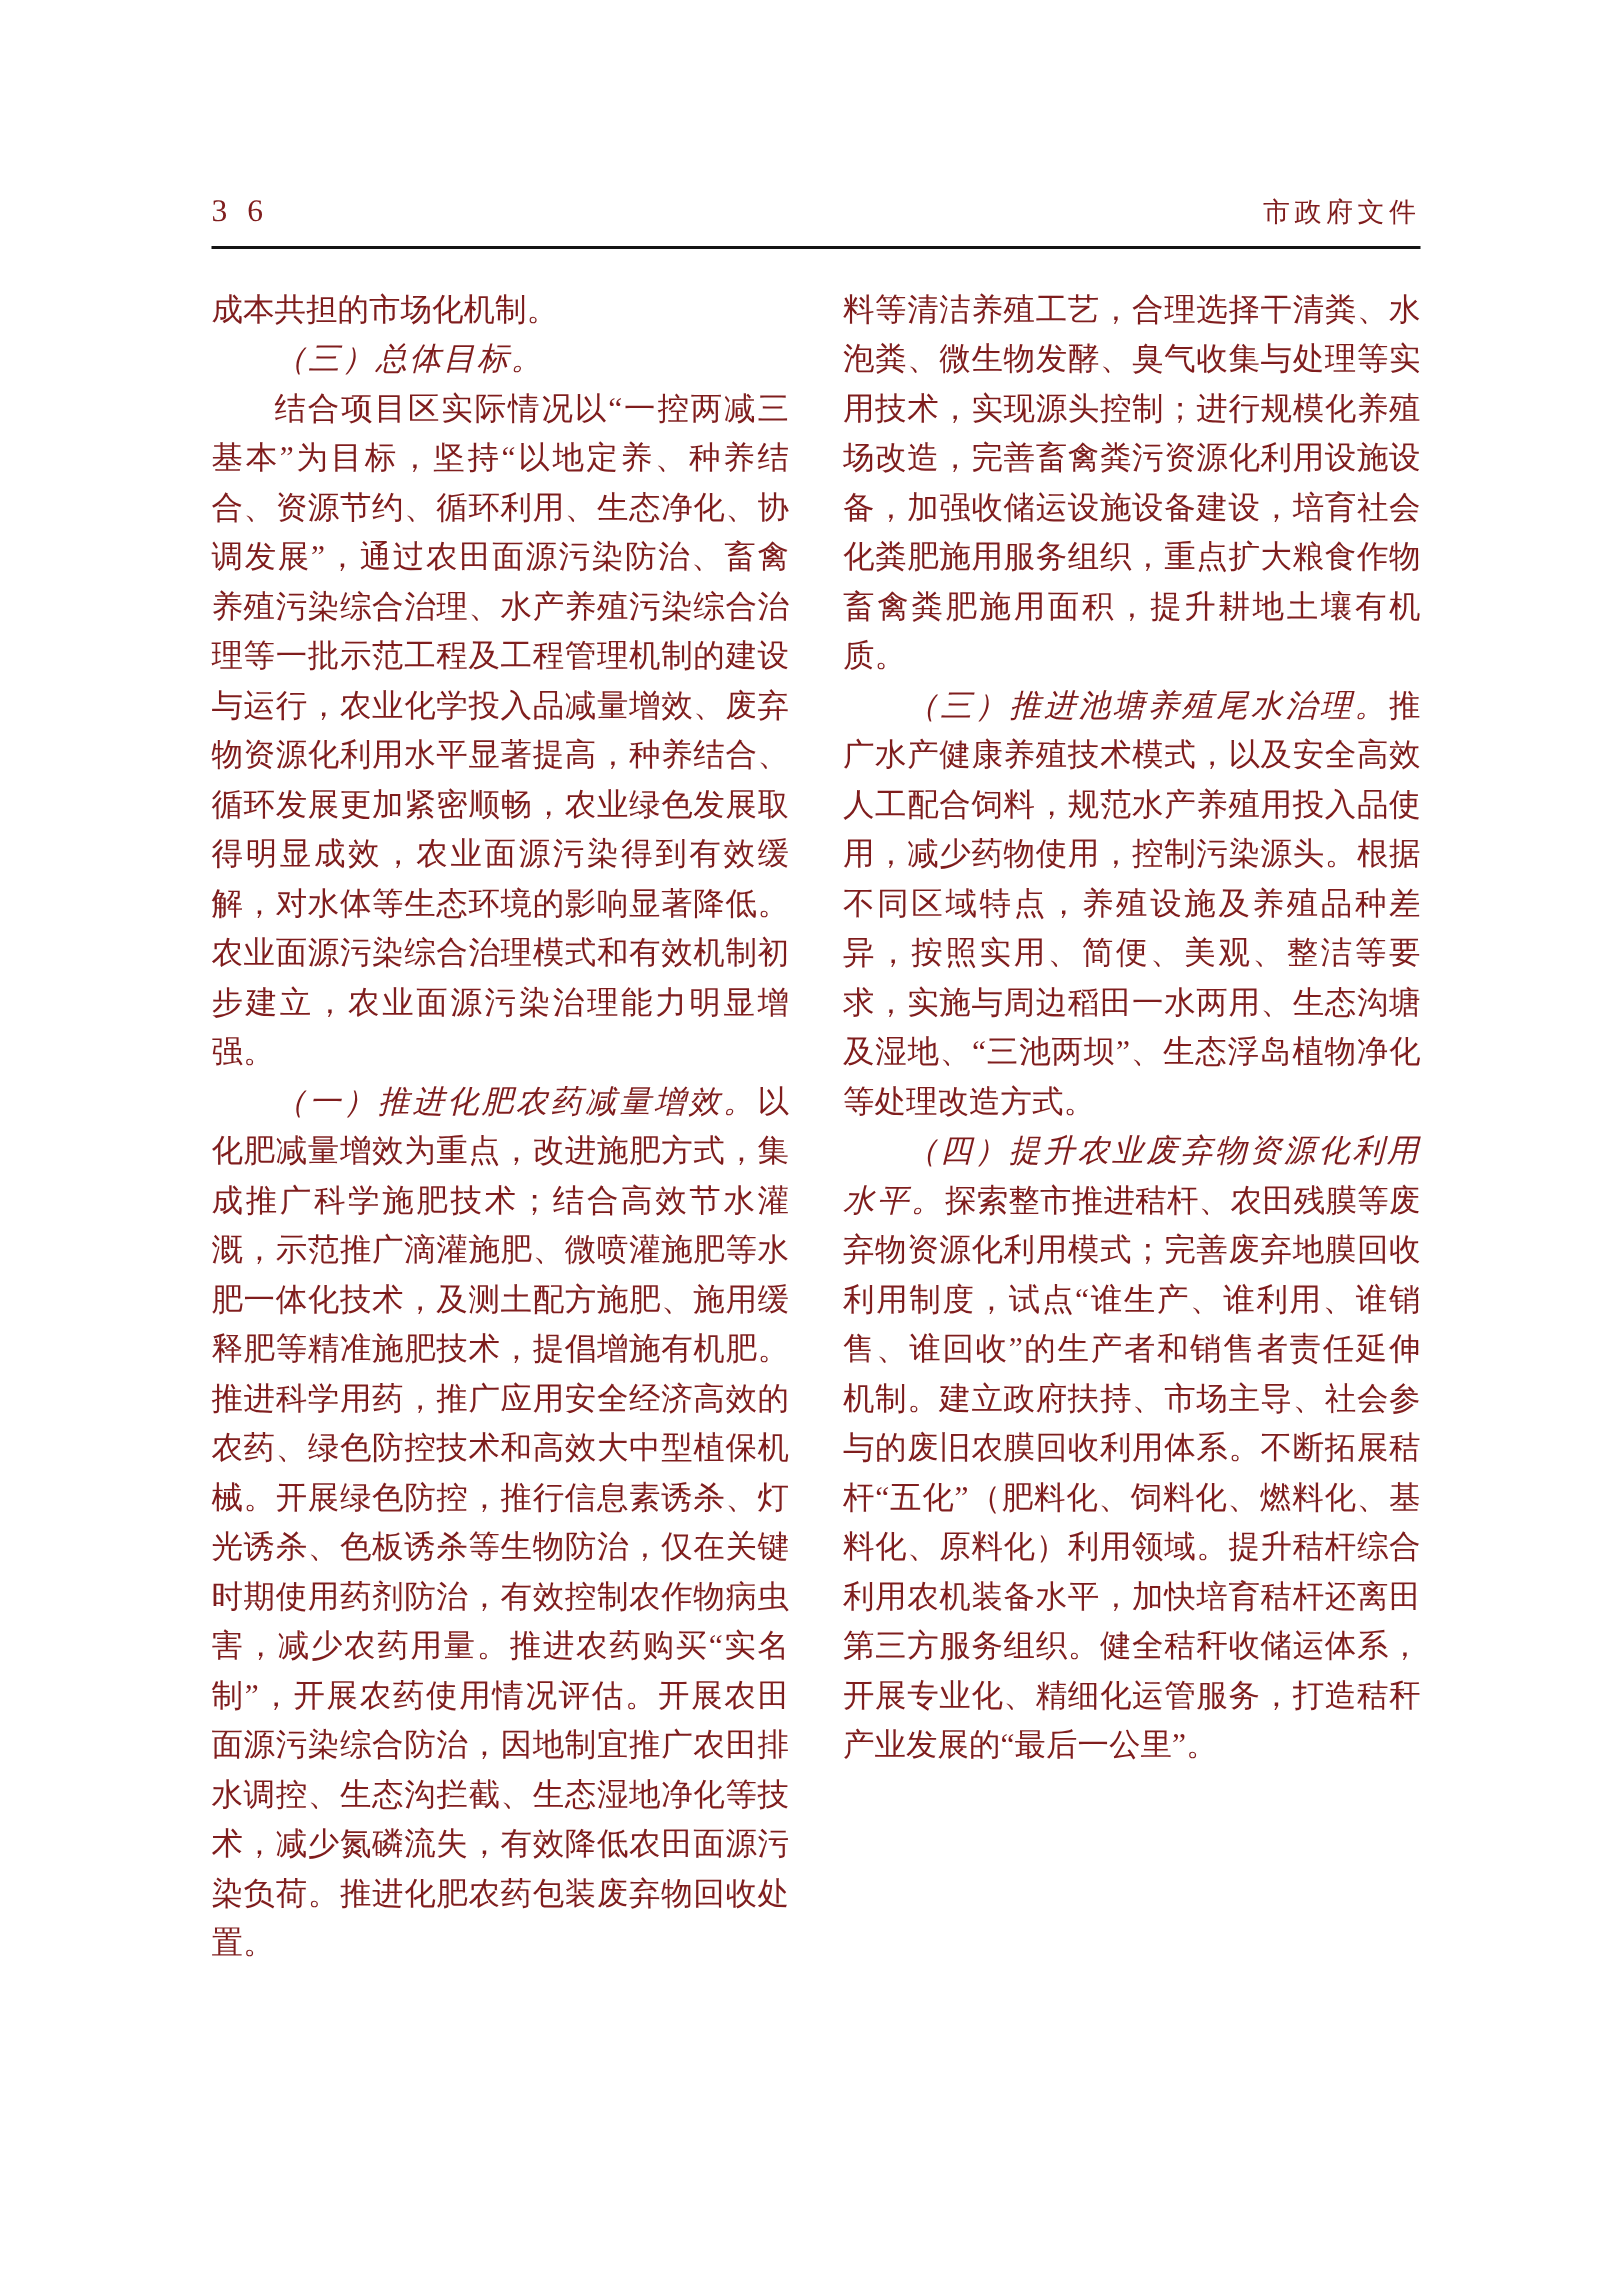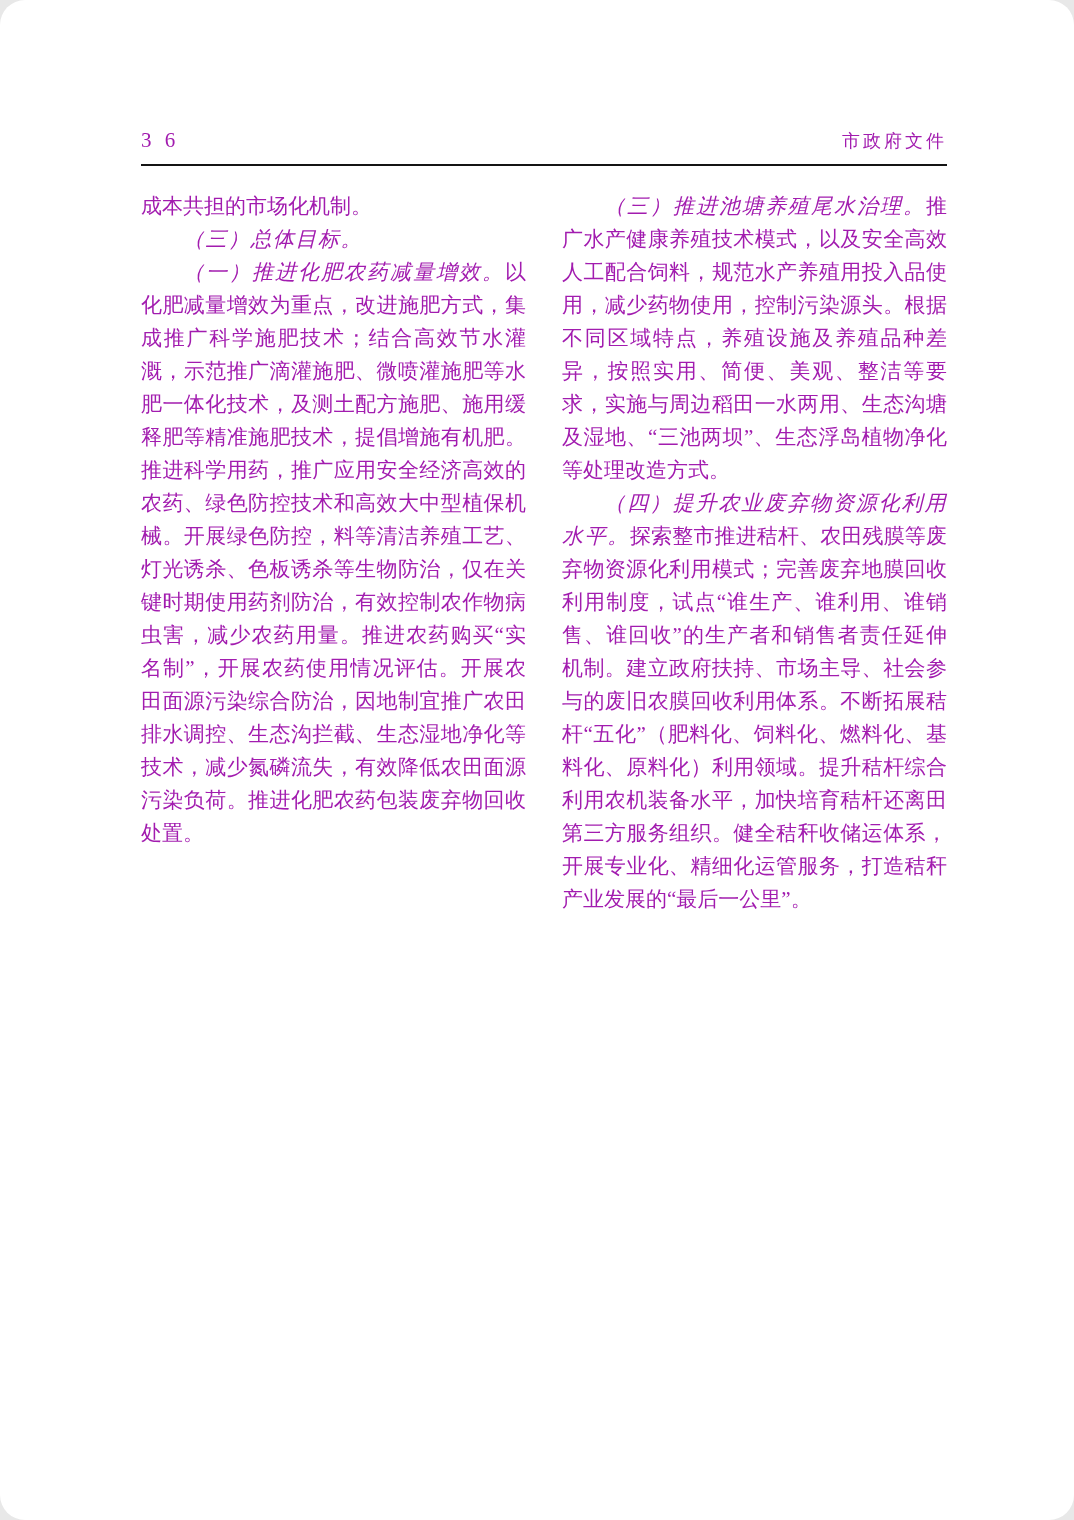--- a/index.html
+++ b/index.html
@@ -3,23 +3,22 @@
 <meta charset="utf-8">
 <style>
   html, body { margin: 0; padding: 0; background: #e8e8e8; }
   .page {
     position: relative;
     width: 1074px;
     height: 1520px;
     margin: 0 auto;
     background: #ffffff;
     font-family: "Liberation Serif", "DejaVu Serif", serif;
-    color: #a21caf;
+    color: #7f1d1d;
     overflow: hidden;
-    border-radius: 25px;
   }
   .page-header {
     position: absolute;
     left: 141px;
     top: 128px;
     width: 806px;
     display: flex;
     justify-content: space-between;
     align-items: baseline;
   }
@@ -83,25 +82,31 @@
   <main class="columns">
 
     <section class="col">
       <p class="cont">
         <span>成本共担的市场化机制。</span>
       </p>
       <p class="para">
         <span class="kai">（三）总体目标。</span>
       </p>
       <p class="para">
-        <span class="kai">（一）推进化肥农药减量增效。</span><span>以化肥减量增效为重点，改进施肥方式，集成推广科学施肥技术；结合高效节水灌溉，示范推广滴灌施肥、微喷灌施肥等水肥一体化技术，及测土配方施肥、施用缓释肥等精准施肥技术，提倡增施有机肥。推进科学用药，推广应用安全经济高效的农药、绿色防控技术和高效大中型植保机械。开展绿色防控，料等清洁养殖工艺、灯光诱杀、色板诱杀等生物防治，仅在关键时期使用药剂防治，有效控制农作物病虫害，减少农药用量。推进农药购买“实名制”，开展农药使用情况评估。开展农田面源污染综合防治，因地制宜推广农田排水调控、生态沟拦截、生态湿地净化等技术，减少氮磷流失，有效降低农田面源污染负荷。推进化肥农药包装废弃物回收处置。</span>
+        <span>结合项目区实际情况以“一控两减三基本”为目标，坚持“以地定养、种养结合、资源节约、循环利用、生态净化、协调发展”，通过农田面源污染防治、畜禽养殖污染综合治理、水产养殖污染综合治理等一批示范工程及工程管理机制的建设与运行，农业化学投入品减量增效、废弃物资源化利用水平显著提高，种养结合、循环发展更加紧密顺畅，农业绿色发展取得明显成效，农业面源污染得到有效缓解，对水体等生态环境的影响显著降低。农业面源污染综合治理模式和有效机制初步建立，农业面源污染治理能力明显增强。</span>
+      </p>
+      <p class="para">
+        <span class="kai">（一）推进化肥农药减量增效。</span><span>以化肥减量增效为重点，改进施肥方式，集成推广科学施肥技术；结合高效节水灌溉，示范推广滴灌施肥、微喷灌施肥等水肥一体化技术，及测土配方施肥、施用缓释肥等精准施肥技术，提倡增施有机肥。推进科学用药，推广应用安全经济高效的农药、绿色防控技术和高效大中型植保机械。开展绿色防控，推行信息素诱杀、灯光诱杀、色板诱杀等生物防治，仅在关键时期使用药剂防治，有效控制农作物病虫害，减少农药用量。推进农药购买“实名制”，开展农药使用情况评估。开展农田面源污染综合防治，因地制宜推广农田排水调控、生态沟拦截、生态湿地净化等技术，减少氮磷流失，有效降低农田面源污染负荷。推进化肥农药包装废弃物回收处置。</span>
       </p>
     </section>
 
     <section class="col">
+      <p class="cont">
+        <span>料等清洁养殖工艺，合理选择干清粪、水泡粪、微生物发酵、臭气收集与处理等实用技术，实现源头控制；进行规模化养殖场改造，完善畜禽粪污资源化利用设施设备，加强收储运设施设备建设，培育社会化粪肥施用服务组织，重点扩大粮食作物畜禽粪肥施用面积，提升耕地土壤有机质。</span>
+      </p>
       <p class="para">
         <span class="kai">（三）推进池塘养殖尾水治理。</span><span>推广水产健康养殖技术模式，以及安全高效人工配合饲料，规范水产养殖用投入品使用，减少药物使用，控制污染源头。根据不同区域特点，养殖设施及养殖品种差异，按照实用、简便、美观、整洁等要求，实施与周边稻田一水两用、生态沟塘及湿地、“三池两坝”、生态浮岛植物净化等处理改造方式。</span>
       </p>
       <p class="para">
         <span class="kai">（四）提升农业废弃物资源化利用水平。</span><span>探索整市推进秸杆、农田残膜等废弃物资源化利用模式；完善废弃地膜回收利用制度，试点“谁生产、谁利用、谁销售、谁回收”的生产者和销售者责任延伸机制。建立政府扶持、市场主导、社会参与的废旧农膜回收利用体系。不断拓展秸杆“五化”（肥料化、饲料化、燃料化、基料化、原料化）利用领域。提升秸杆综合利用农机装备水平，加快培育秸杆还离田第三方服务组织。健全秸秆收储运体系，开展专业化、精细化运管服务，打造秸秆产业发展的“最后一公里”。</span>
       </p>
     </section>
 
   </main>
 

